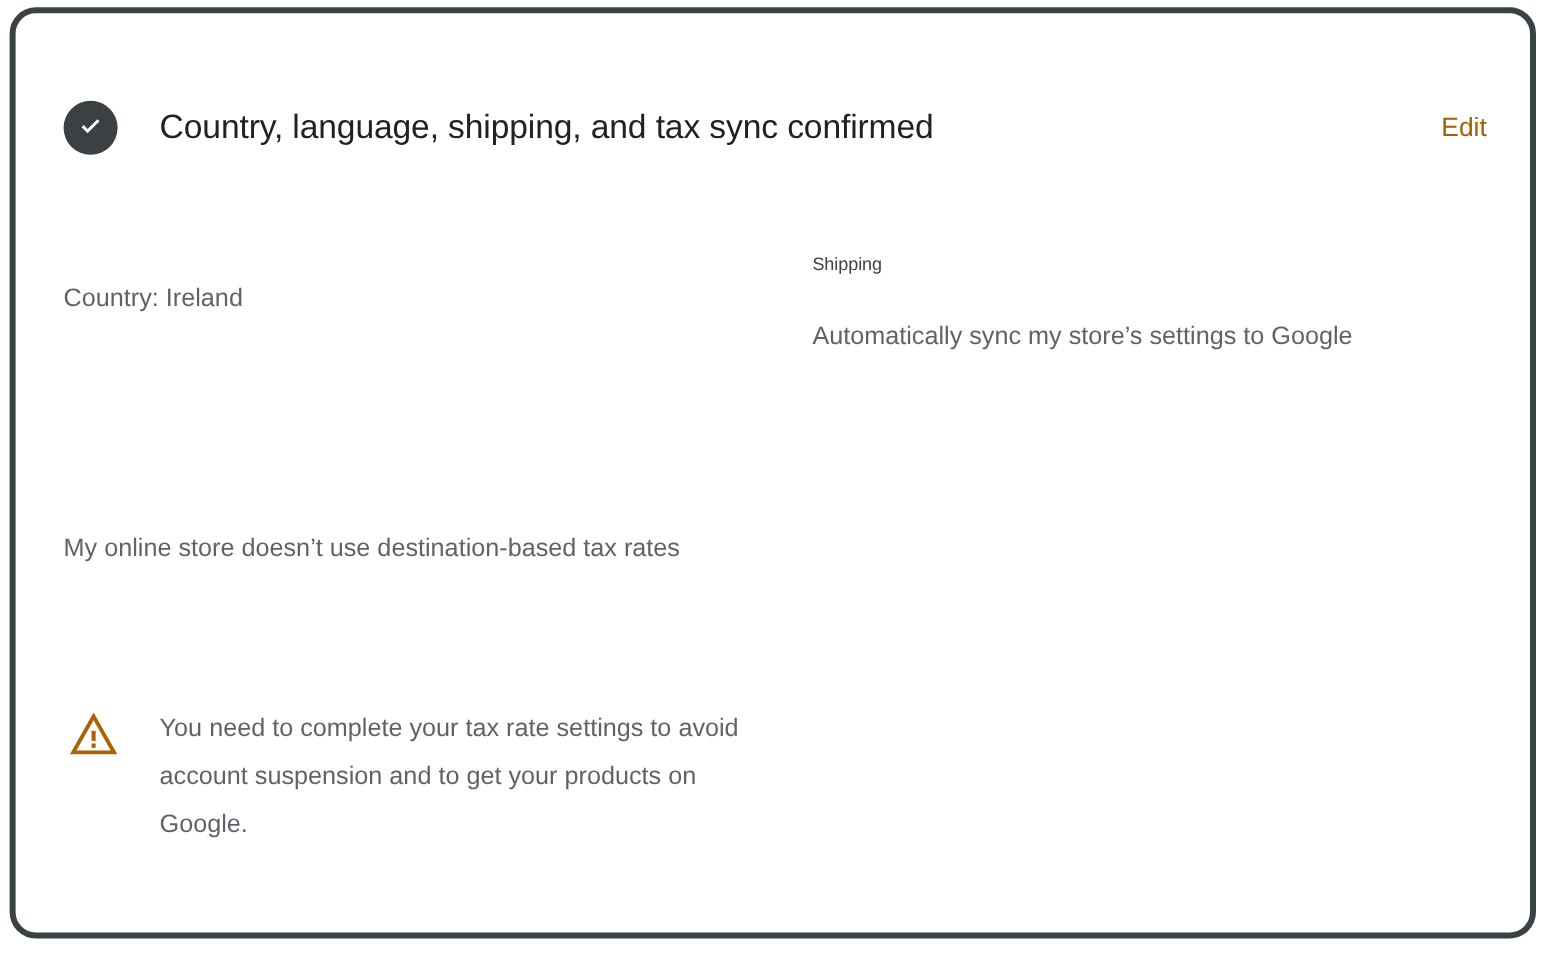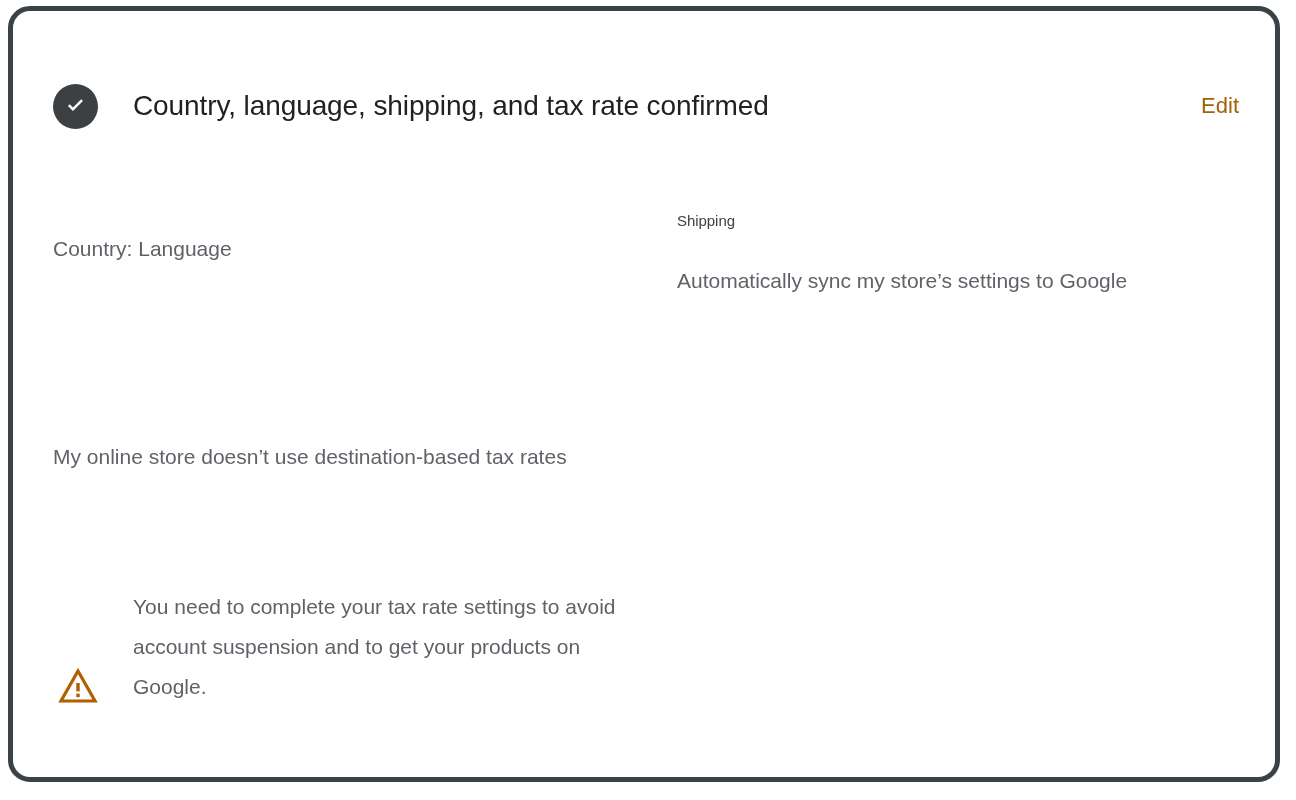--- a/index.html
+++ b/index.html
@@ -120,21 +120,21 @@
     width: 580px;
   }
 
   
   .warning-row {
     position: absolute;
     left: 44px;
     top: 576px;
     width: 600px;
     display: flex;
-    align-items: flex-end;
+    align-items: flex-start;
   }
   .warn-icon {
     flex: 0 0 auto;
     width: 42px;
     height: 42px;
     margin-top: 4px;
     display: flex;
     align-items: center;
     justify-content: center;
   }
@@ -152,27 +152,27 @@
 <body>
 
 <div class="card">
 
   <div class="header-row">
     <span class="status-check">
       <svg width="26" height="26" viewBox="0 0 24 24" aria-hidden="true">
         <path d="M9.2 16.6 4.6 12l1.6-1.6 3 3 7.6-7.6 1.6 1.6z" fill="#ffffff"></path>
       </svg>
     </span>
-    <span class="header-title">Country, language, shipping, and tax rate confirmed</span>
+    <span class="header-title">Country, language, shipping, and tax sync confirmed</span>
     <a class="edit-link" href="#">Edit</a>
   </div>
 
   <div class="col-left">
     <div class="gap-a"></div>
-    <p class="body-txt">Country: Language</p>
+    <p class="body-txt">Country: Ireland</p>
   </div>
 
   <div class="col-right">
     <h2 class="sec-h-sm">Shipping</h2>
     <div class="gap-b"></div>
     <p class="body-txt">Automatically sync my store’s settings to Google</p>
   </div>
 
   <div class="taxrate-block">
     <div class="gap-a"></div>

